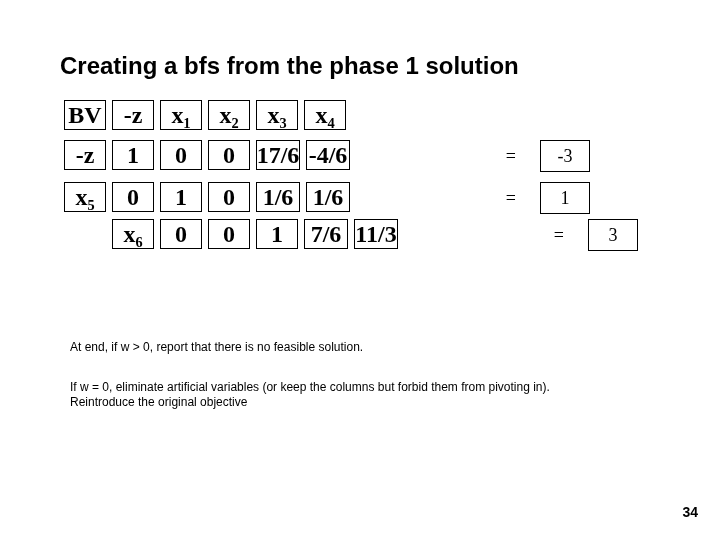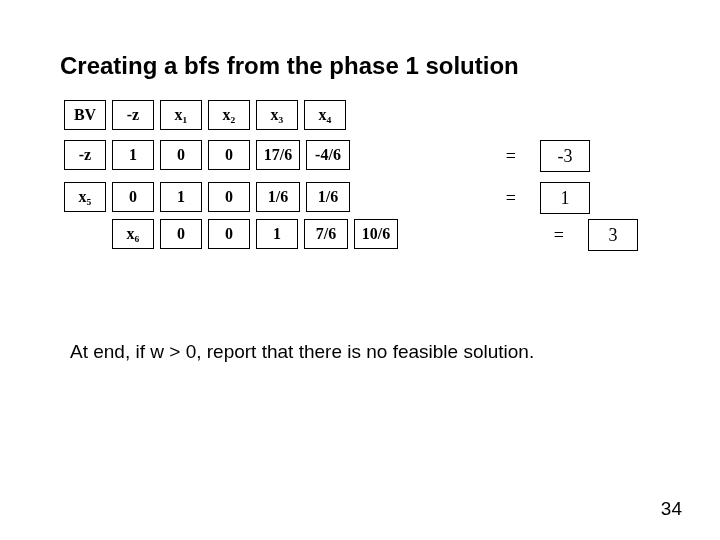--- a/index.html
+++ b/index.html
@@ -32,21 +32,21 @@
   }
   .row {
     display: flex;
     gap: 6px;
     margin-bottom: 6px;
   }
   .row.spacer { height: 4px; margin-bottom: 0; }
   .cell {
     border: 1px solid #000;
     font-family: "Times New Roman", serif;
-    font-size: 16px;
+    font-size: 24px;
     text-align: center;
     box-sizing: border-box;
     display: flex;
     align-items: center;
     justify-content: center;
     background: #fff;
   }
   .cell.bold { font-weight: bold; }
   .w-bv { width: 42px; height: 30px; }
   .w-c  { width: 42px; height: 30px; }
@@ -56,32 +56,33 @@
     display: flex;
     align-items: center;
     justify-content: flex-end;
     font-family: "Times New Roman", serif;
     font-size: 18px;
   }
   .rhs { width: 48px; height: 30px; border:1px solid #000; text-align:center; display:flex;align-items:center;justify-content:center; font-family:"Times New Roman",serif; font-size:18px;}
   .body-text {
     position: absolute;
     left: 70px;
-    font-size: 19px;
+    font-size: 12px;
     line-height: 1.25;
     width: 580px;
   }
   .t1 { top: 340px; }
   .t2 { top: 380px; }
   .t3 { top: 470px; }
   .pagenum {
     position: absolute;
-    right: 38px;
+    right: 22px;
     bottom: 20px;
-    font-size: 19px;
+    font-size: 14px;
+    font-weight: bold;
   }
 </style>
 </head>
 <body>
 
 <div class="slide">
 
   <div class="title">Creating a bfs from the phase 1 solution</div>
 
   <div class="tableau">
@@ -120,23 +121,25 @@
       <div style="width:12px"></div>
       <div class="rhs bold">1</div>
     </div>
 
     <div class="row" style="margin-top:-1px;padding-left:48px;">
       <div class="cell bold w-bv">x₆</div>
       <div class="cell bold w-c">0</div>
       <div class="cell bold w-c">0</div>
       <div class="cell bold w-c">1</div>
       <div class="cell bold w-f">7/6</div>
-      <div class="cell bold w-f">10/6</div>
+      <div class="cell bold w-f">11/3</div>
       <div class="eqcol">=</div>
       <div style="width:12px"></div>
       <div class="rhs bold">3</div>
     </div>
   </div>
 
   <div class="body-text t1">At end, if w &gt; 0, report that there is no feasible solution.</div>
+  <div class="body-text t2" style="white-space:pre-line;">If w = 0, eliminate artificial variables (or keep the columns but forbid them from pivoting in).
+Reintroduce the original objective</div>
 
   <div class="pagenum">34</div>
 </div>
 
 </body></html>

